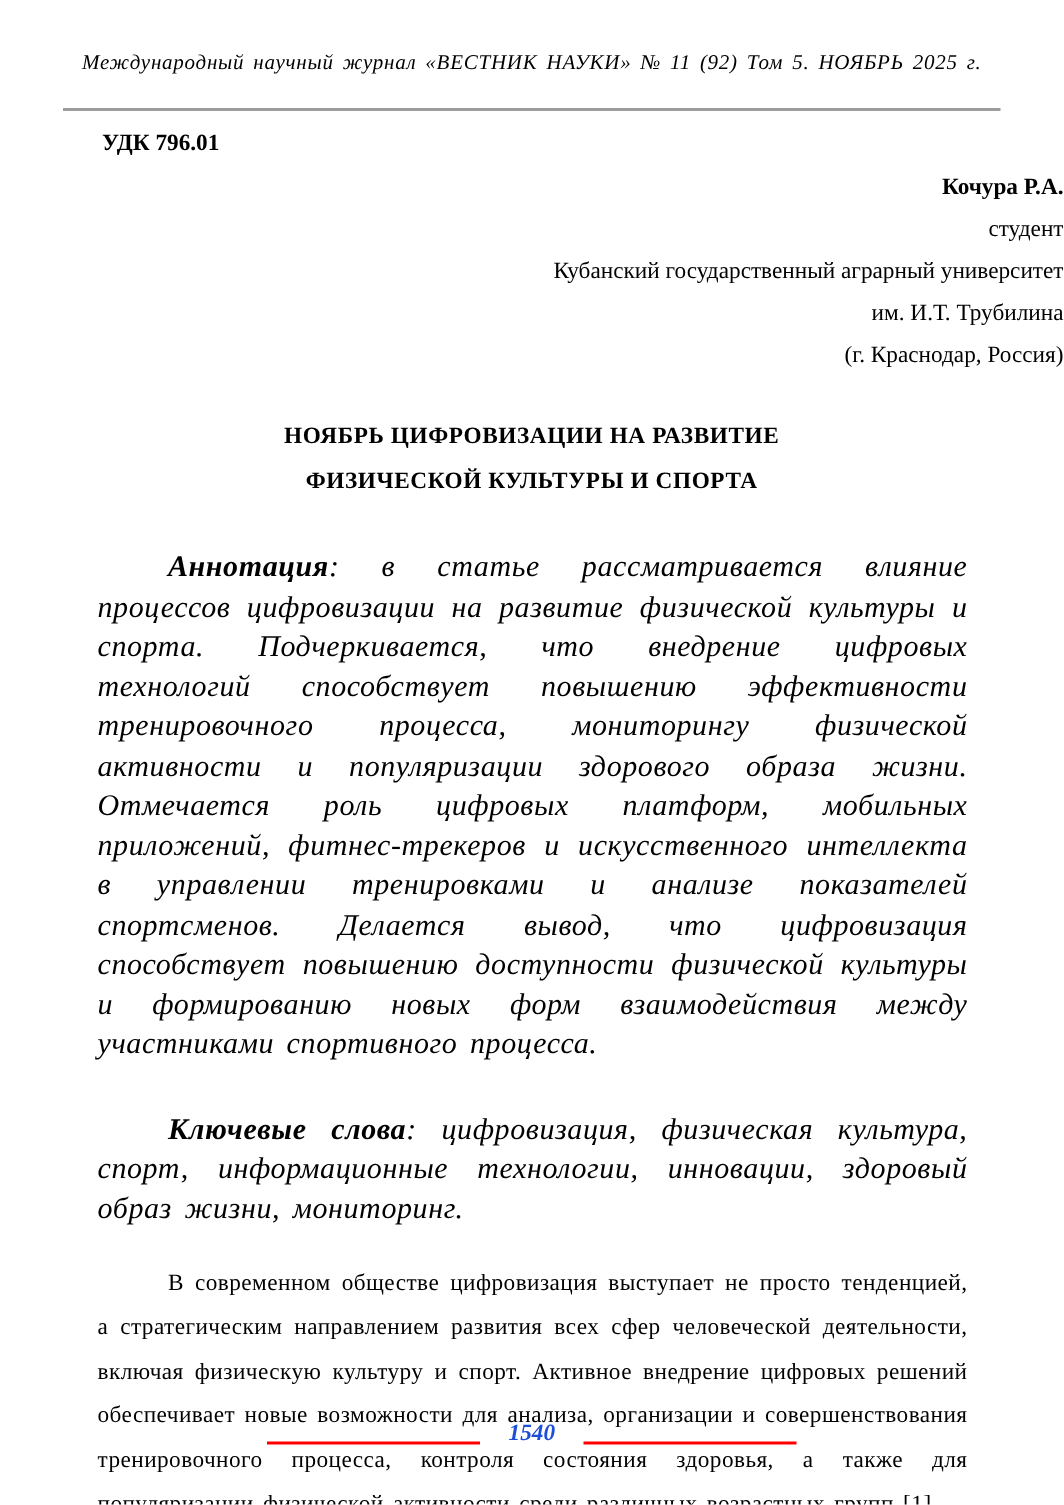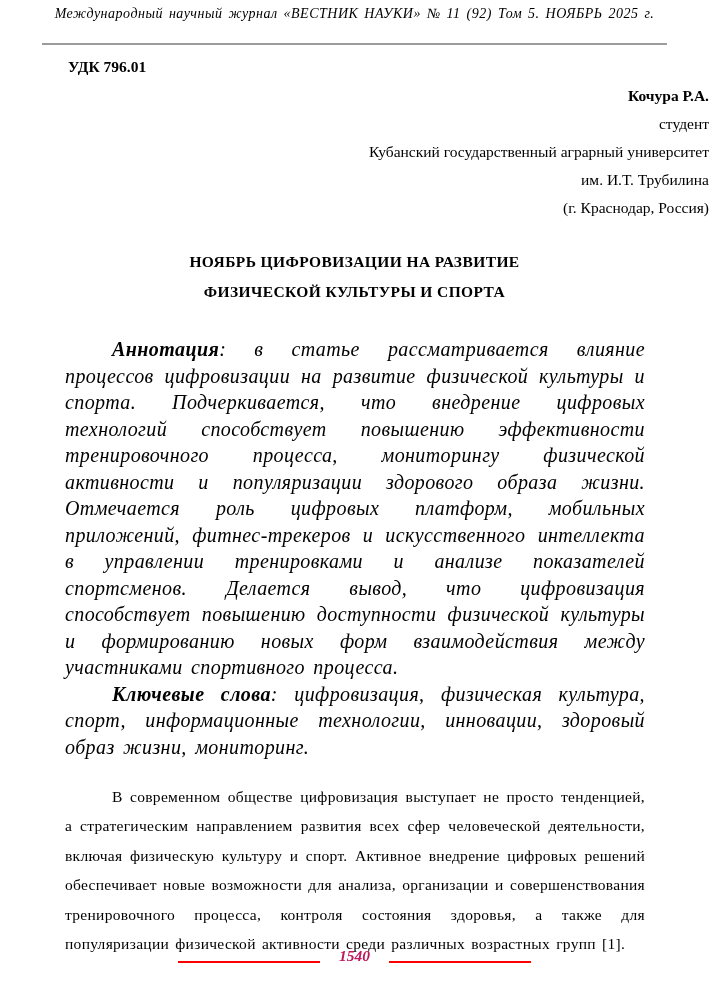--- a/index.html
+++ b/index.html
@@ -9,21 +9,21 @@
   }
   body {
     width: 709px;
     height: 1003px;
     position: relative;
     overflow: hidden;
     font-family: "Liberation Serif", serif;
     color: #000000;
   }
   .journal-header {
-    padding-top: 5px;
+    padding-top: 34px;
     text-align: center;
     font-style: italic;
     font-size: 14px;
     letter-spacing: 0.5px;
     word-spacing: 2px;
     line-height: 17px;
   }
   .divider {
     height: 0;
     border-top: 2px solid #9c9c9c;
@@ -60,21 +60,21 @@
     margin: 29px 64px 0 65px;
     font-style: italic;
     font-size: 20px;
     line-height: 26.5px;
     text-align: justify;
     text-indent: 47px;
     letter-spacing: 0.4px;
     word-spacing: 3px;
   }
   .keywords {
-    margin-top: 0;
+    margin-top: 30px;
     font-style: italic;
   }
   .lbl { font-weight: bold; }
   .body-par {
     margin: 0 64px 0 65px;
     font-size: 15.5px;
     line-height: 29.4px;
     text-align: justify;
     text-indent: 47px;
     letter-spacing: 0.3px;
@@ -91,21 +91,21 @@
     justify-content: center;
     gap: 19px;
   }
   .footer-rule {
     width: 142px;
     height: 2px;
     background: #ff0000;
     transform: translateY(6px);
   }
   .page-number {
-    color: #be185d;
+    color: #1d4ed8;
     font-weight: bold;
     font-style: italic;
     font-size: 15.5px;
   }
 </style>
 </head>
 <body>
 
 <div>
 

